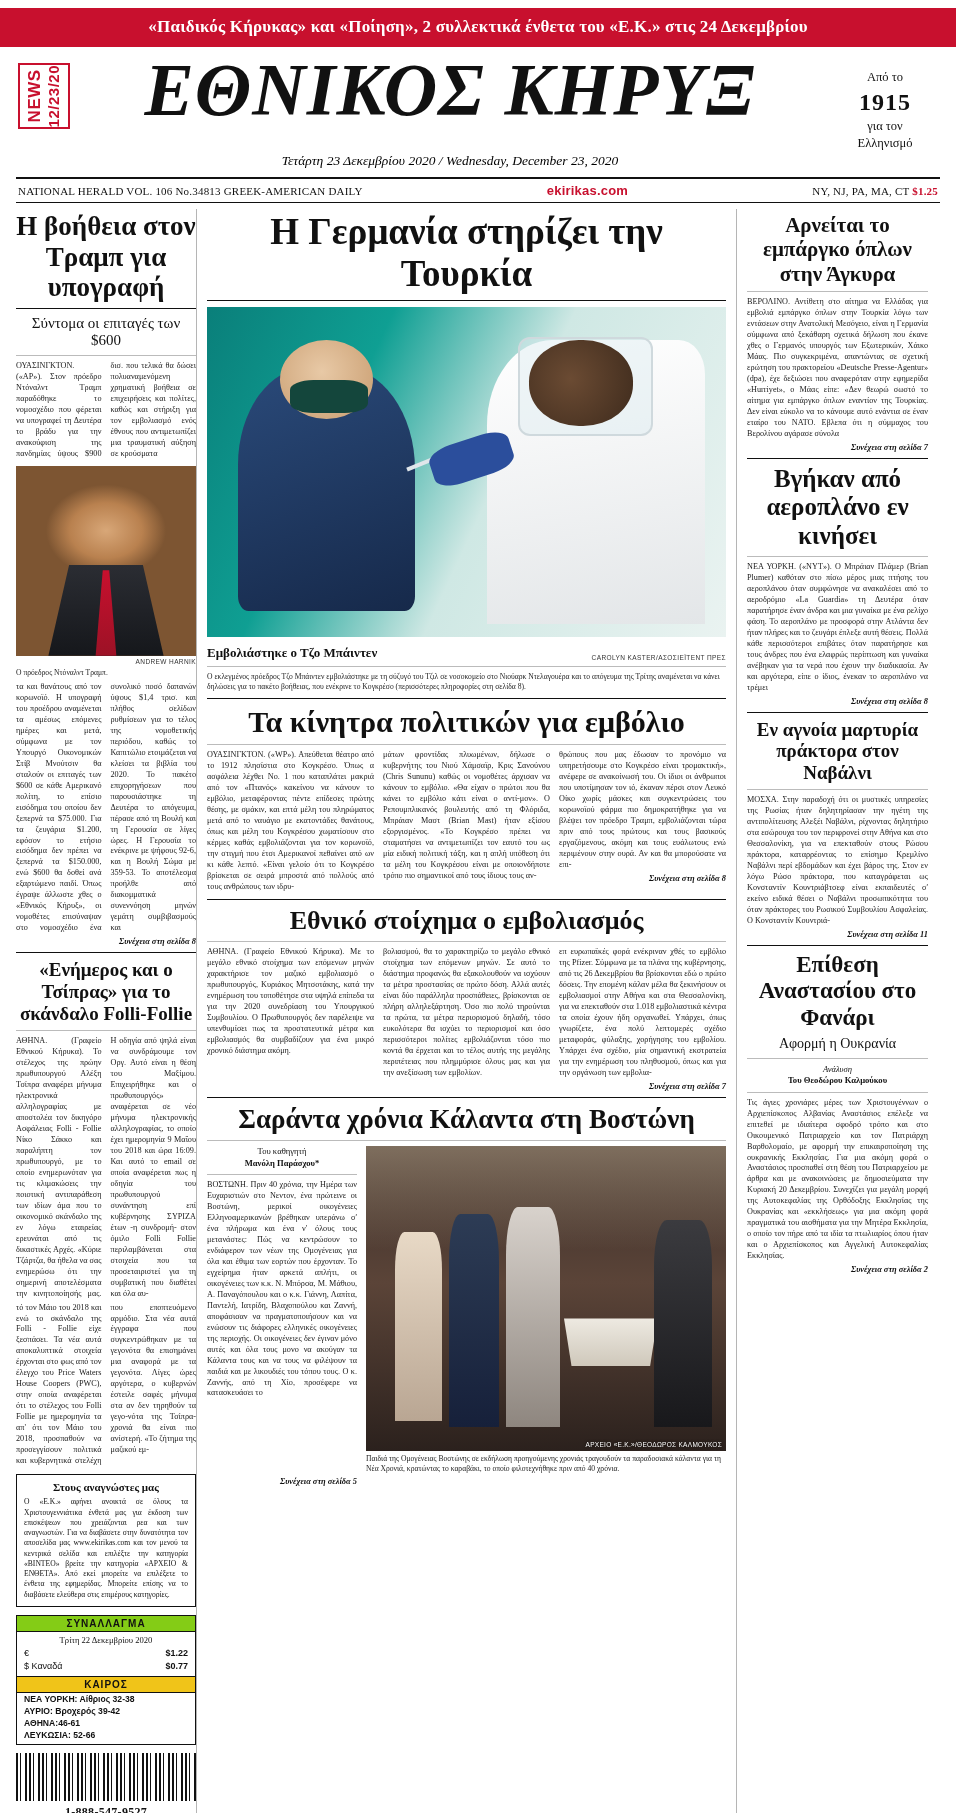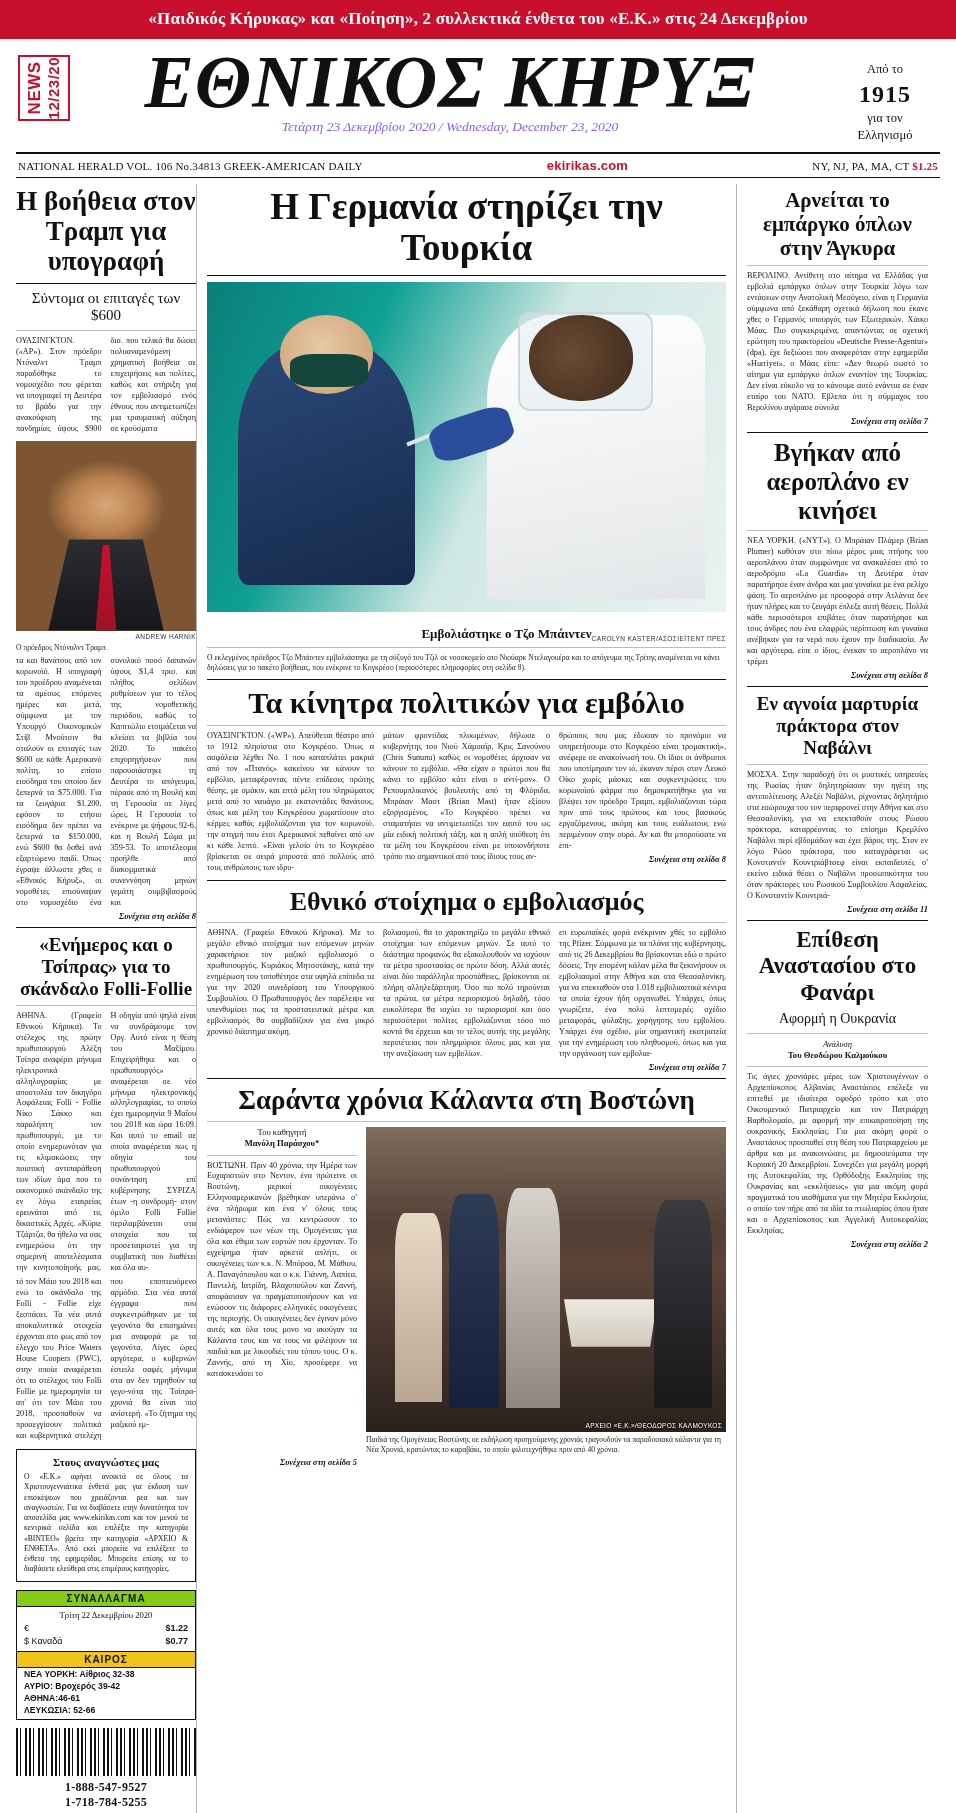--- a/index.html
+++ b/index.html
@@ -4,21 +4,21 @@
 <style>
   * { box-sizing: border-box; }
   html, body { margin:0; padding:0; }
   body {
     width: 956px; height: 1813px;
     background: #ffffff;
     font-family: "Liberation Serif", serif;
     color: #111;
     overflow: hidden;
   }
-  .page { width:956px; height:1813px; position:relative; padding: 0 16px 8px 16px; }
+  .page { width:956px; height:1813px; position:relative; padding: 8px 16px 8px 16px; }
 
   
   .topbanner {
     background:#c8102e; color:#fff; text-align:center;
     font-family:"Liberation Serif", serif; font-weight:bold;
     font-size:17px; letter-spacing:0.2px; padding:9px 0 10px 0;
     margin: 0 -16px;
   }
 
   
@@ -35,21 +35,21 @@
   }
   .news-badge .nb-news { font-size:17px; }
   .masthead-center { flex:1; text-align:center; }
   .logo {
     font-family:"Liberation Serif", serif;
     font-weight:bold; font-style:italic;
     font-size:74px; line-height:0.95; letter-spacing:1px;
     color:#111; margin-top:2px;
   }
   .dateline {
-    font-size:13.5px; font-style:italic; margin-top:2px; color:#8b5cf6;
+    font-size:13.5px; font-style:italic; margin-top:28px; color:#000000;
   }
   .since {
     width:110px; text-align:center; font-size:12.5px; line-height:1.35;
     margin-top:16px; color:#111;
   }
   .since .yr { font-size:24px; font-weight:bold; letter-spacing:1px; }
 
   .rule-thick { border-top:2px solid #111; margin-top:8px; }
   .infobar {
     display:flex; align-items:center; justify-content:space-between;
@@ -324,21 +324,21 @@
       <div class="photo biden-photo">
         <div class="bp-b3"></div>
         <div class="bp-shield"></div>
         <div class="bp-head"></div>
         <div class="bp-b1"></div>
         <div class="bp-b2"></div>
         <div class="bp-mask"></div>
         <div class="bp-syr"></div>
         <div class="bp-glove"></div>
       </div>
-      <div style="display:flex;justify-content:flex-end;align-items:flex-end;margin-top:14px;">
+      <div style="display:flex;justify-content:space-between;align-items:flex-end;margin-top:8px;">
         <div style="font-size:13px;font-weight:bold;">Εμβολιάστηκε ο Τζο Μπάιντεν</div>
         <div class="credit" style="margin:0;">CAROLYN KASTER/ΑΣΟΣΙΕΪΤΕΝΤ ΠΡΕΣ</div>
       </div>
       <div class="sep-thin"></div>
       <div class="cap">Ο εκλεγμένος πρόεδρος Τζο Μπάιντεν εμβολιάστηκε με τη σύζυγό του Τζιλ σε νοσοκομείο στο Νιούαρκ Ντελαγουέρα και το απόγευμα της Τρίτης αναμένεται να κάνει δηλώσεις για το πακέτο βοήθειας, που ενέκρινε το Κογκρέσο (περισσότερες πληροφορίες στη σελίδα 8).</div>
 
       <div class="sep"></div>
       <h1 class="hl" style="font-size:30px;">Τα κίνητρα πολιτικών για εμβόλιο</h1>
       <div class="sep-thin"></div>
       <div style="display:flex; gap:9px;">

